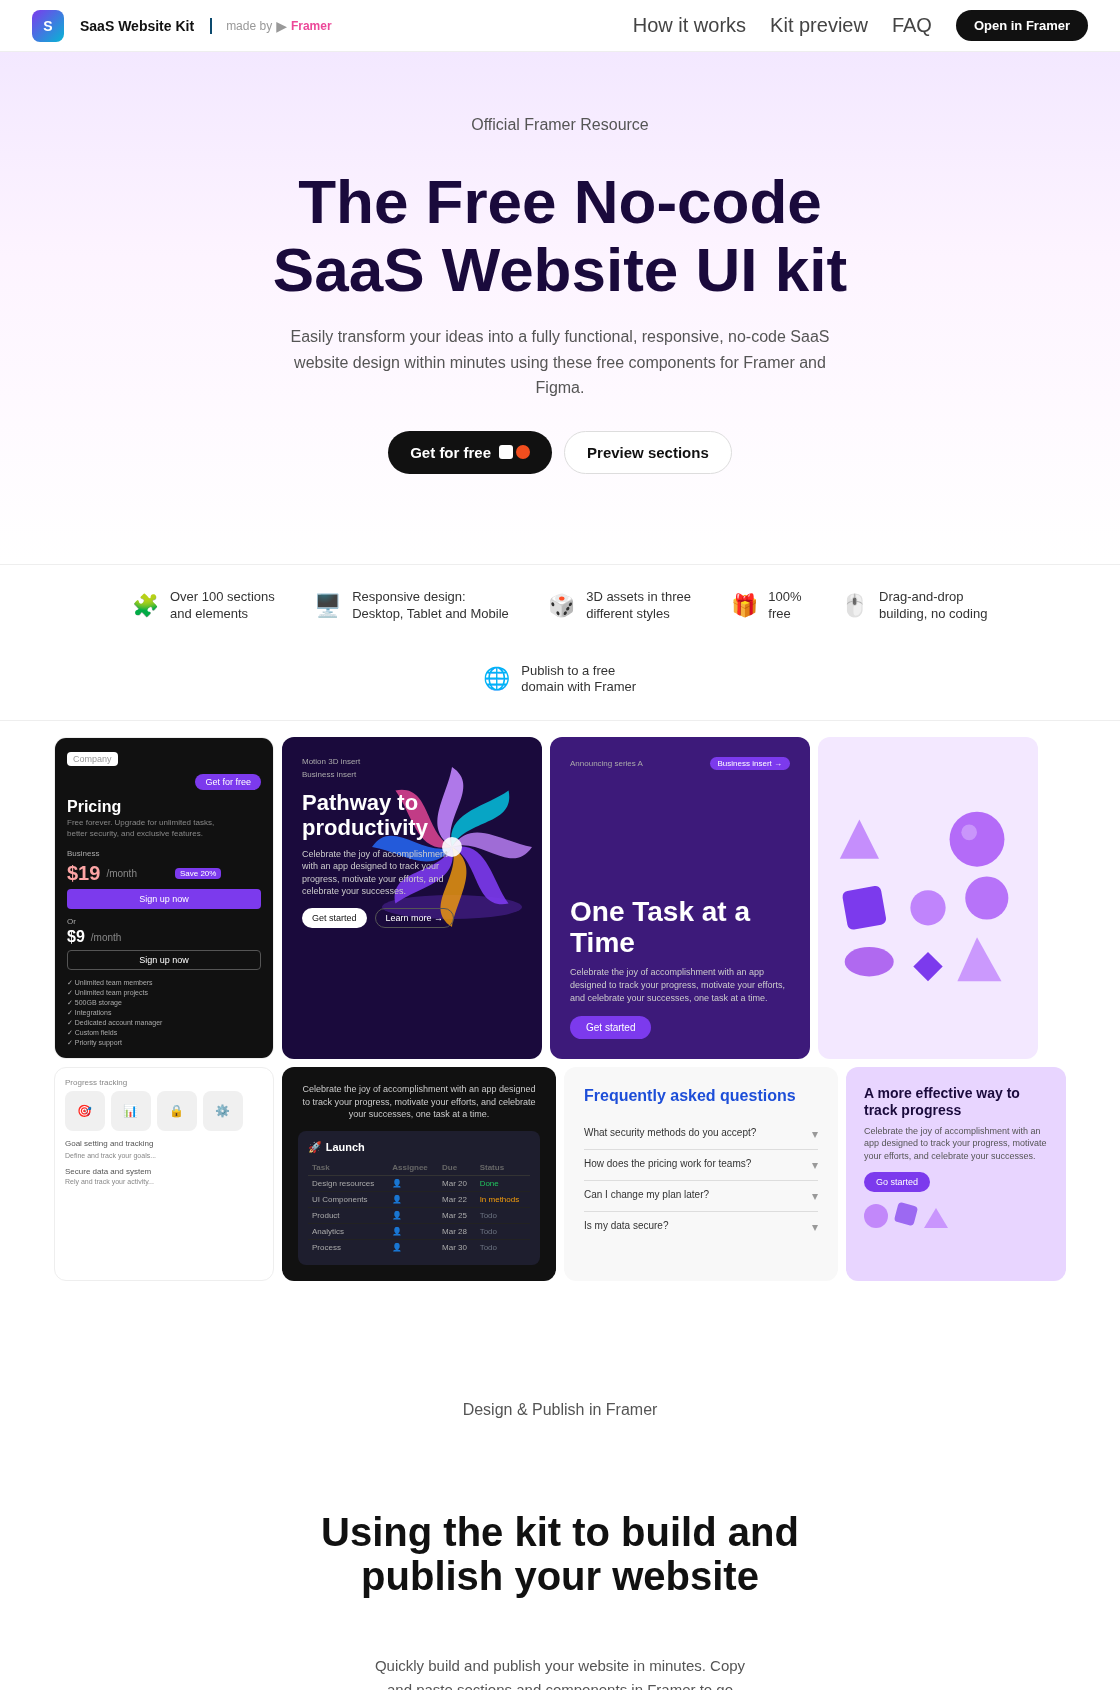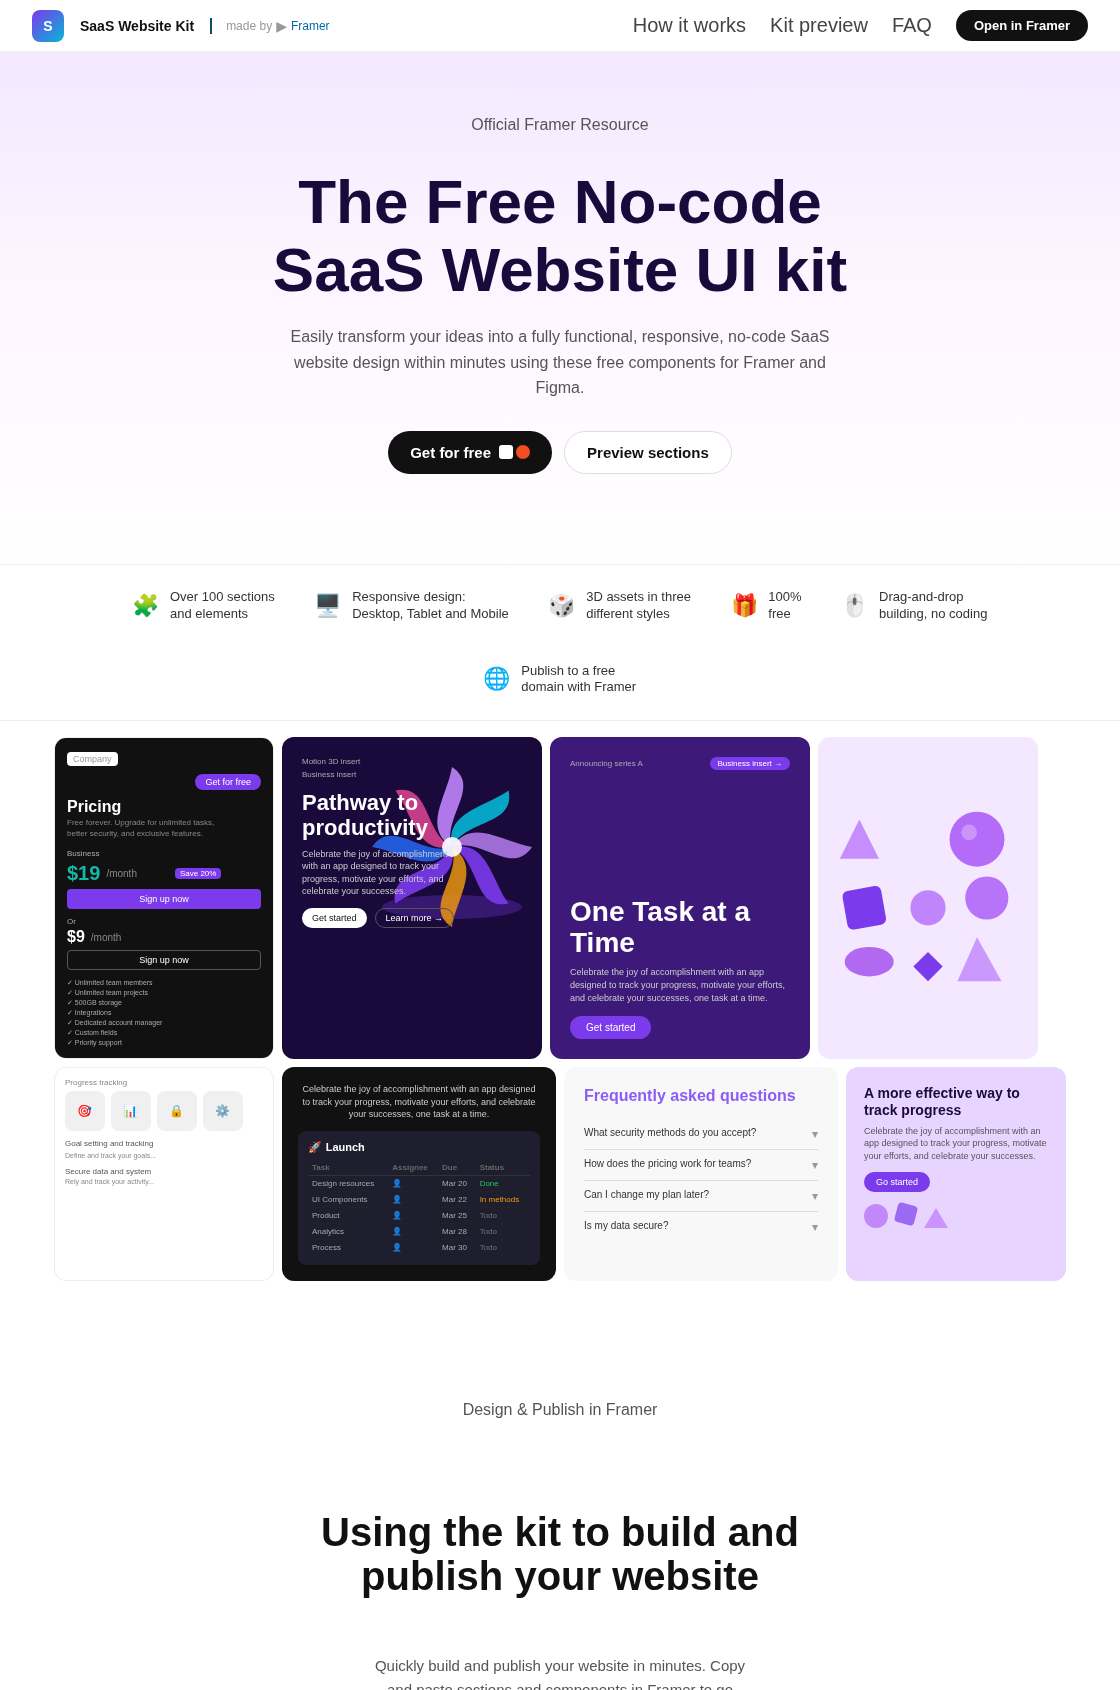--- a/index.html
+++ b/index.html
@@ -13,21 +13,21 @@
     }
     .nav-left { display: flex; align-items: center; gap: 16px; }
     .logo-mark {
       width: 32px; height: 32px; border-radius: 8px;
       background: linear-gradient(135deg, #7c3aed, #06b6d4);
       display: flex; align-items: center; justify-content: center;
       color: #fff; font-size: 14px; font-weight: 800;
     }
     .brand-name { font-size: 14px; font-weight: 700; color: #111; }
     .made-by { font-size: 12px; color: #999; border-left: 2px solid #0c4a6e; padding-left: 14px; display: flex; align-items: center; gap: 4px; }
-    .framer-logo { font-weight: 400; color: #0369a1; }
+    .framer-logo { font-weight: 700; color: #ec4899; }
     .nav-links { display: flex; align-items: center; gap: 24px; }
     .nav-links a { text-decoration: none; font-size: 20px; color: #444; }
     .btn-open-framer {
       background: #111; color: #fff; border: none; border-radius: 20px;
       padding: 8px 18px; font-size: 13px; font-weight: 600; cursor: pointer;
     }
 
     
     .hero {
       background: linear-gradient(180deg, #f3e8ff 0%, #fdf4ff 40%, #fff 100%);
@@ -149,21 +149,21 @@
       <div style="background:#111;padding:14px 12px 10px;">
         <div style="background:#fff;border-radius:4px;padding:2px 6px;font-size:9px;color:#999;width:fit-content;margin-bottom:8px;">Company</div>
         <div style="display:flex;justify-content:flex-end;margin-bottom:8px;">
           <button style="background:#7c3aed;color:#fff;border:none;border-radius:12px;padding:3px 10px;font-size:9px;">Get for free</button>
         </div>
         <div style="color:#fff;font-size:16px;font-weight:900;margin-bottom:2px;">Pricing</div>
         <div style="color:#888;font-size:8px;line-height:1.3;">Free forever. Upgrade for unlimited tasks,<br>better security, and exclusive features.</div>
         <div style="margin-top:10px;">
           <div style="font-size:8px;color:#aaa;margin-bottom:4px;">Business</div>
           <div style="display:flex;align-items:center;gap:6px;">
-            <span style="color:#14b8a6;font-size:20px;font-weight:900;">$19</span>
+            <span style="color:#fca5a5;font-size:20px;font-weight:900;">$19</span>
             <span style="color:#888;font-size:10px;">/month</span>
             <span style="background:#7c3aed;color:#fff;font-size:8px;border-radius:4px;padding:1px 5px;margin-left:32px;">Save 20%</span>
           </div>
           <button style="background:#7c3aed;color:#fff;border:none;border-radius:4px;width:100%;padding:5px;font-size:9px;margin-top:4px;">Sign up now</button>
           <div style="margin-top:8px;">
             <div style="font-size:8px;color:#aaa;margin-bottom:2px;">Or</div>
             <div style="display:flex;align-items:center;gap:6px;">
               <span style="color:#fff;font-size:16px;font-weight:900;">$9</span>
               <span style="color:#888;font-size:10px;">/month</span>
             </div>
@@ -321,21 +321,21 @@
                   <td style="padding:3px 4px;">👤</td>
                   <td style="padding:3px 4px;">Mar 30</td>
                   <td style="padding:3px 4px;color:#6b7280;">Todo</td>
                 </tr>
             </tbody>
           </table>
         </div>
       </div>
 
       <div style="border-radius:12px;background:#f8f8f8;padding:20px;">
-        <h3 style="font-size:16px;font-weight:900;color:#8b5cf6;margin-bottom:14px;">Frequently asked questions</h3>
+        <h3 style="font-size:16px;font-weight:900;color:#1d4ed8;margin-bottom:14px;">Frequently asked questions</h3>
         <div style="border-bottom:1px solid #ddd;padding:8px 0;display:flex;justify-content:space-between;cursor:pointer;">
           <span style="font-size:10px;color:#333;">What security methods do you accept?</span>
           <span style="color:#999;font-size:12px;">▾</span>
         </div>
         <div style="border-bottom:1px solid #ddd;padding:8px 0;display:flex;justify-content:space-between;cursor:pointer;">
           <span style="font-size:10px;color:#333;">How does the pricing work for teams?</span>
           <span style="color:#999;font-size:12px;">▾</span>
         </div>
         <div style="border-bottom:1px solid #ddd;padding:8px 0;display:flex;justify-content:space-between;cursor:pointer;">
           <span style="font-size:10px;color:#333;">Can I change my plan later?</span>

